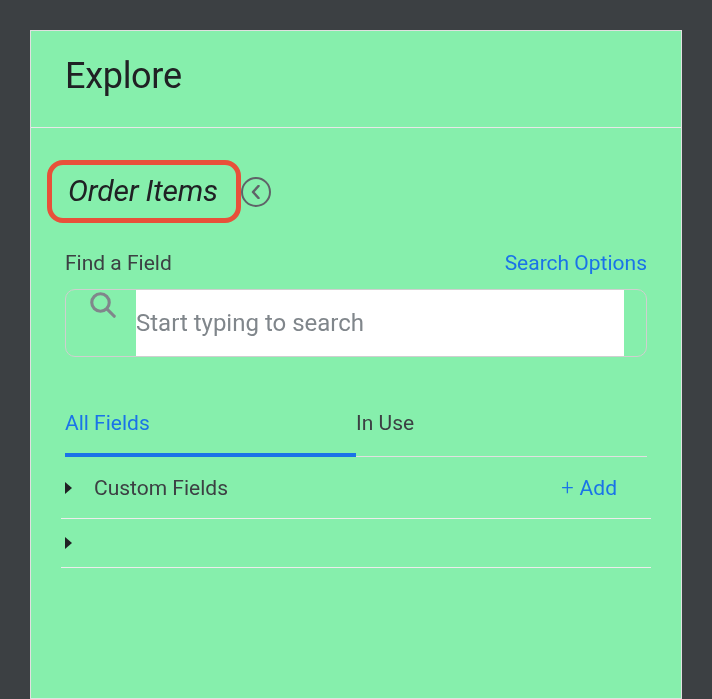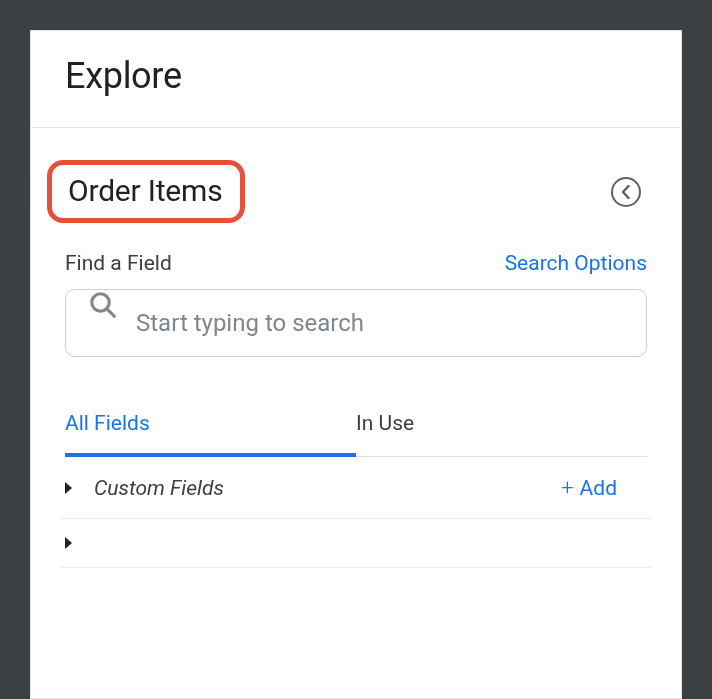--- a/index.html
+++ b/index.html
@@ -4,21 +4,21 @@
   <style>
     * { box-sizing: border-box; margin: 0; padding: 0; }
     body {
       background: #3c4043;
       font-family: 'Google Sans', Roboto, Arial, sans-serif;
       width: 712px;
       height: 699px;
       padding: 30px 30px 0 30px;
     }
     .panel {
-      background: #ffffff;
+      background: #86efac;
       border: 1px solid #e0e0e0;
       width: 100%;
       height: 100%;
       overflow: hidden;
     }
     .header {
       padding: 24px 34px 30px 34px;
       border-bottom: 1px solid #e8e8e8;
     }
     .header-title {
@@ -26,22 +26,23 @@
       font-weight: 400;
       color: #202124;
       letter-spacing: -0.3px;
     }
     .section {
       padding: 32px 34px 0 34px;
     }
     .section-head {
       display: flex;
       align-items: center;
-      justify-content: space-between;
+      justify-content: flex-start;
       margin-bottom: 28px;
+      font-style: italic;
     }
     .section-title-wrap {
       border: 5px solid #e8503a;
       border-radius: 16px;
       padding: 8px 18px 10px 16px;
       margin-left: -18px;
     }
     .section-title {
       font-size: 30px;
       font-weight: 400;
@@ -125,21 +126,20 @@
       width: 0; height: 0;
       border-top: 6px solid transparent;
       border-bottom: 6px solid transparent;
       border-left: 7px solid #202124;
       flex-shrink: 0;
     }
     .list-item-label {
       font-size: 21px;
       color: #3c4043;
       flex: 1;
-      font-style: italic;
     }
     .add-btn {
       display: flex;
       align-items: center;
       gap: 6px;
       color: #1a73e8;
       font-size: 21px;
       cursor: pointer;
     }
     .add-btn .plus { font-size: 22px; font-weight: 300; }

